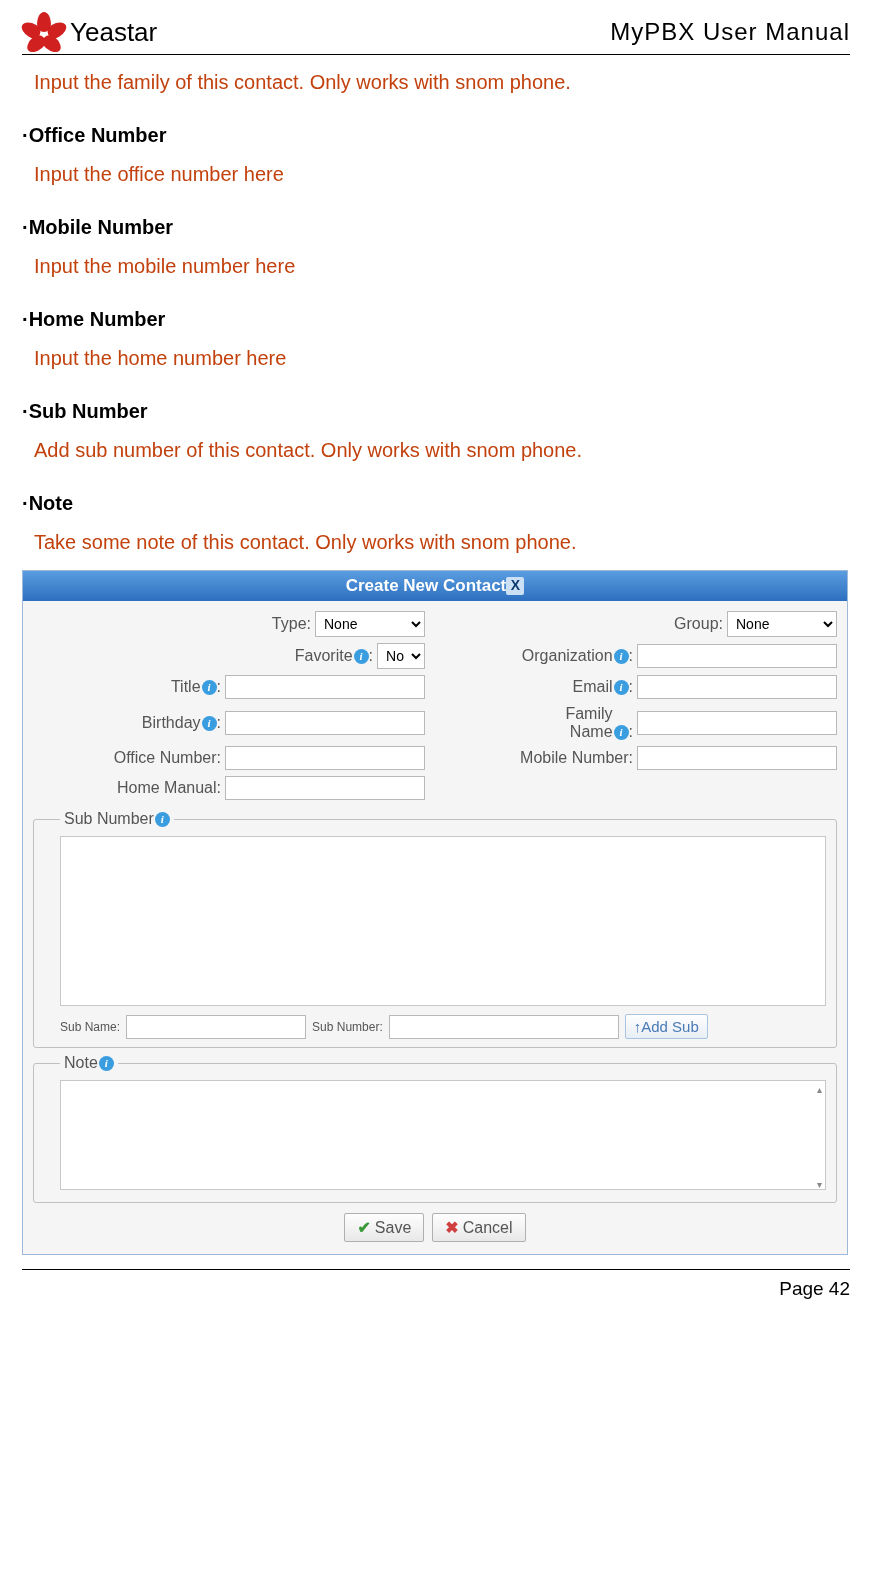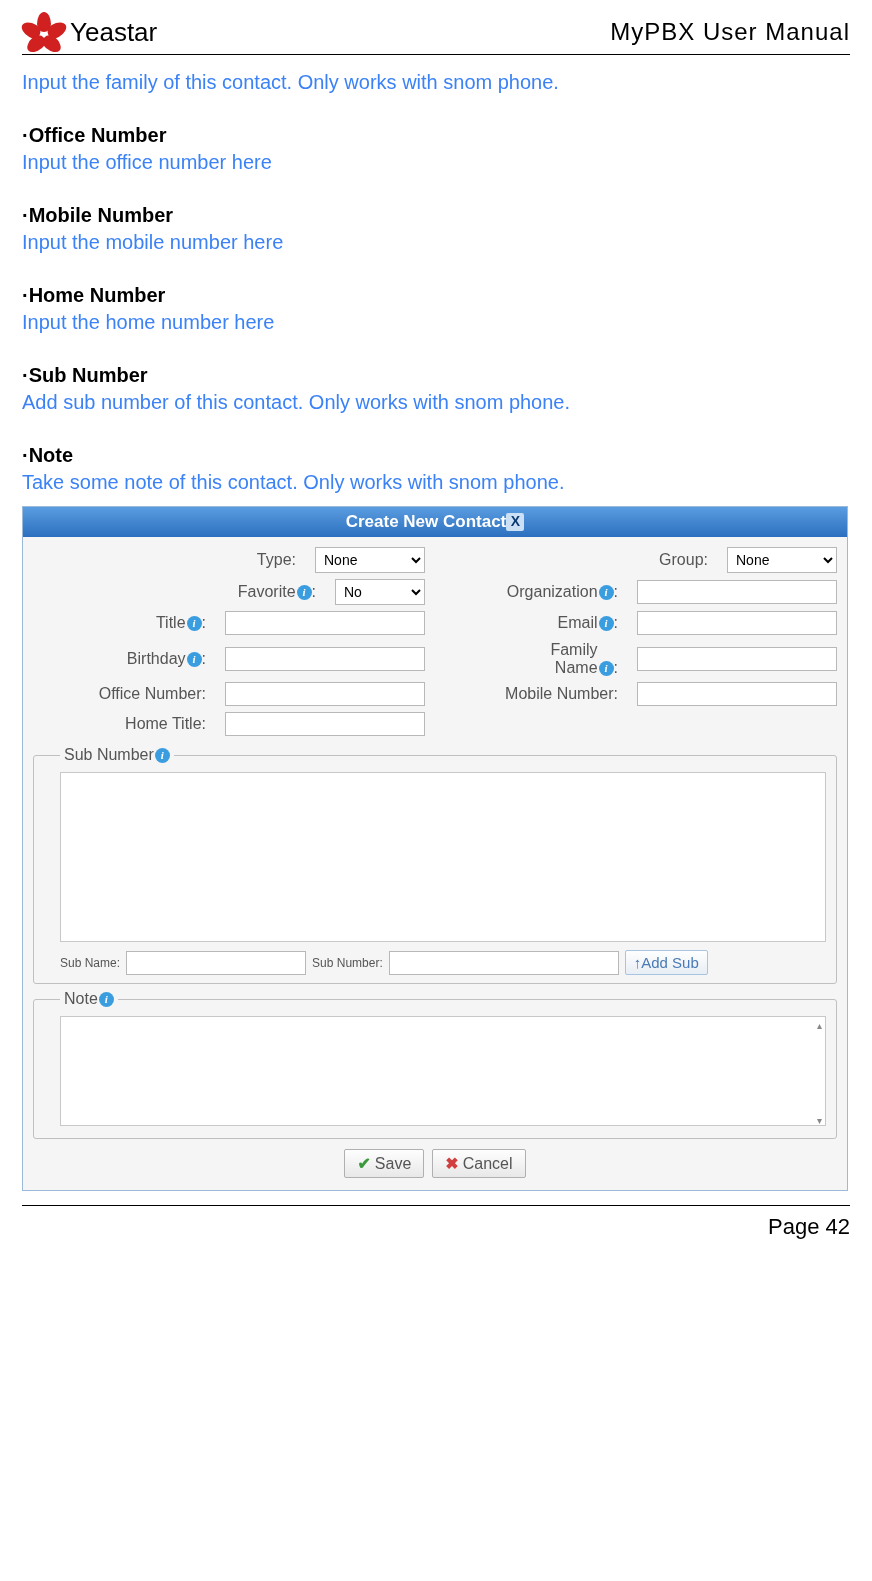--- a/index.html
+++ b/index.html
@@ -51,22 +51,22 @@
     font-family: Arial, sans-serif;
   }
   .manual-title {
     font-size: 24px;
     color: #000;
     letter-spacing: 1px;
   }
   .body-text {
     font-size: 20px;
     line-height: 1.55;
-    color: #3b82f6;
-    margin: 0;
+    color: #c2410c;
+    margin: 12px;
   }
   .section-heading {
     font-size: 20px;
     font-weight: bold;
     margin-top: 26px;
     margin-bottom: 0;
   }
   
   .dialog {
     border: 1px solid #9cb9d9;
@@ -102,21 +102,21 @@
   .form-grid {
     display: grid;
     grid-template-columns: 1fr 1fr;
     gap: 6px 20px;
     margin-bottom: 10px;
   }
   .form-row {
     display: flex;
     align-items: center;
     justify-content: flex-end;
-    gap: 19px;
+    gap: 4px;
   }
   .form-label {
     font-size: 16px;
     color: #555;
     text-align: right;
     white-space: nowrap;
   }
   .info-icon {
     display: inline-block;
     width: 15px;
@@ -133,21 +133,21 @@
     vertical-align: middle;
     margin-left: 1px;
   }
   .form-input {
     border: 1px solid #b8b8b8;
     background: #fff;
     height: 24px;
     padding: 2px 4px;
     font-size: 14px;
   }
-  .w-narrow { width: 90px; }
+  .w-narrow { width: 48px; text-align: center; }
   .w-std { width: 200px; }
   select.form-input {
     height: 26px;
   }
   fieldset.subbox {
     border: 1px solid #c0c0c0;
     border-radius: 3px;
     background: #f5f5f5;
     margin: 6px 0;
     padding: 8px 10px 8px 26px;
@@ -209,21 +209,21 @@
     align-items: center;
     gap: 4px;
   }
   .check-icon { color: #3a9a3a; font-weight: bold; }
   .x-icon { color: #d04040; font-weight: bold; }
   .footer {
     border-top: 1.5px solid #000;
     margin-top: 14px;
     padding-top: 8px;
     text-align: right;
-    font-size: 22px;
+    font-size: 19px;
   }
   .scroll-triangle {
     position: absolute;
     right: 4px;
     font-size: 10px;
     color: #888;
   }
   .scroll-up { top: 4px; }
   .scroll-down { bottom: 4px; }
 </style>
@@ -316,21 +316,21 @@
         <div class="form-row">
           <span class="form-label">Office Number:</span>
           <input class="form-input w-std" style="">
         </div>
         <div class="form-row">
           <span class="form-label">Mobile Number:</span>
           <input class="form-input w-std" style="">
         </div>
 
         <div class="form-row">
-          <span class="form-label">Home Title:</span>
+          <span class="form-label">Home Manual:</span>
           <input class="form-input w-std" style="">
         </div>
         <div></div>
       </div>
 
       <fieldset class="subbox">
         <legend><span>Sub Number</span><span class="info-icon">i</span></legend>
         <div class="sub-list"></div>
         <div class="sub-row">
           <span class="form-label">Sub Name:</span>

